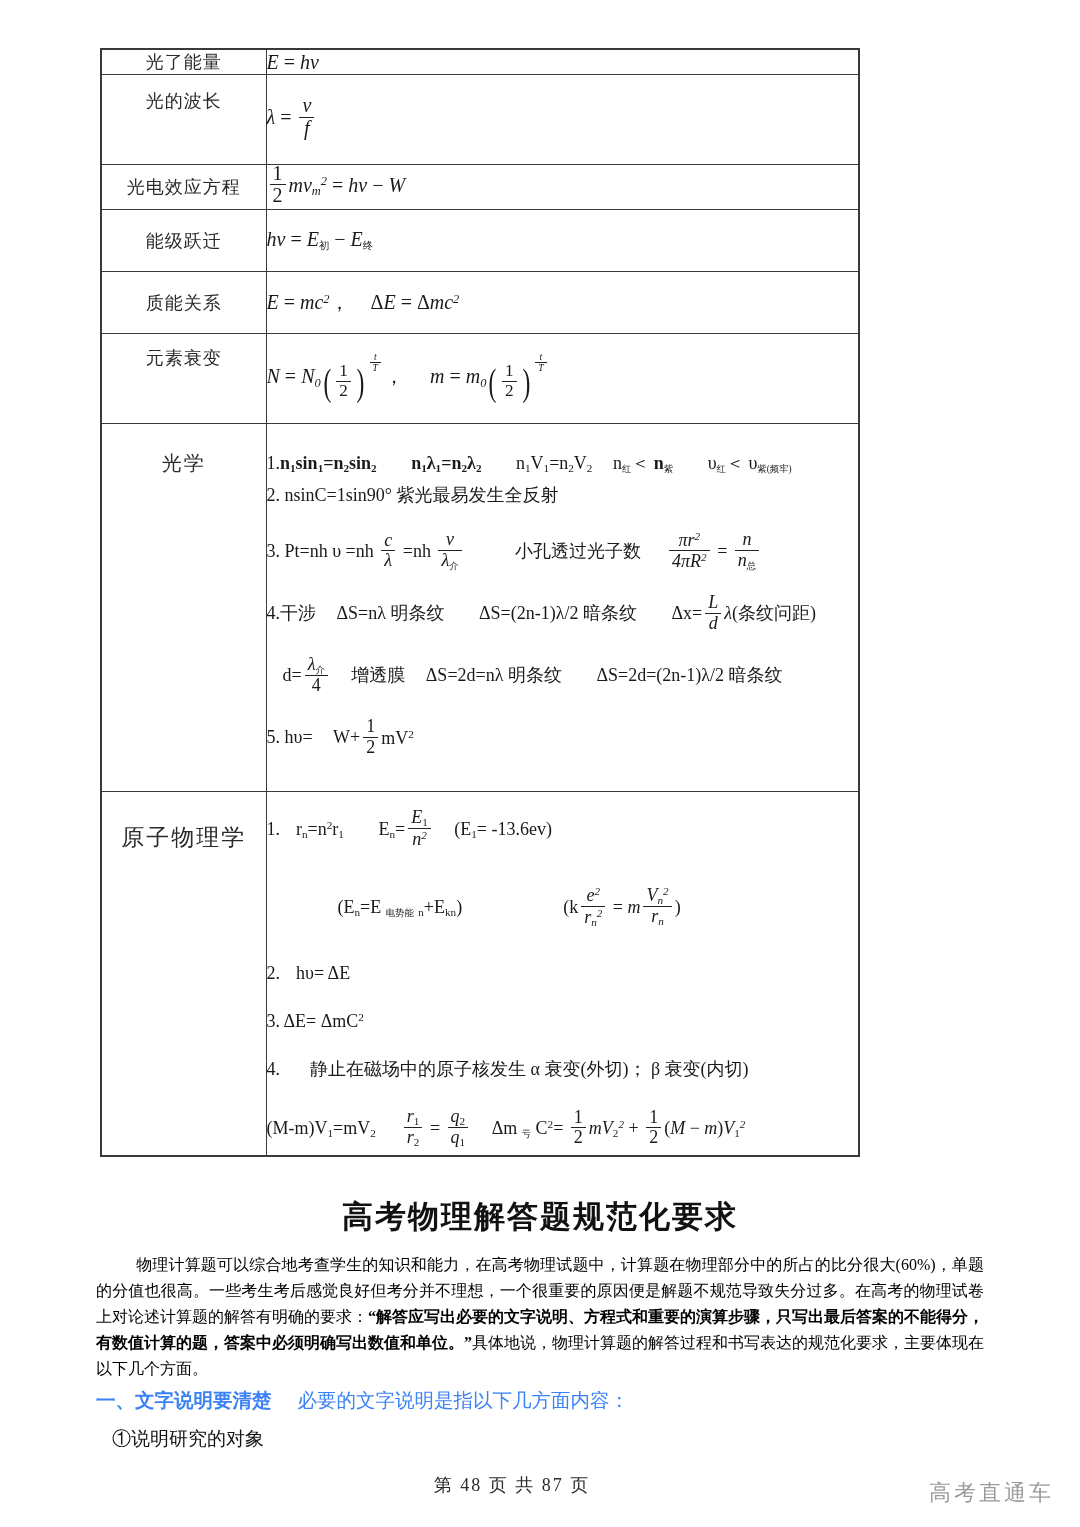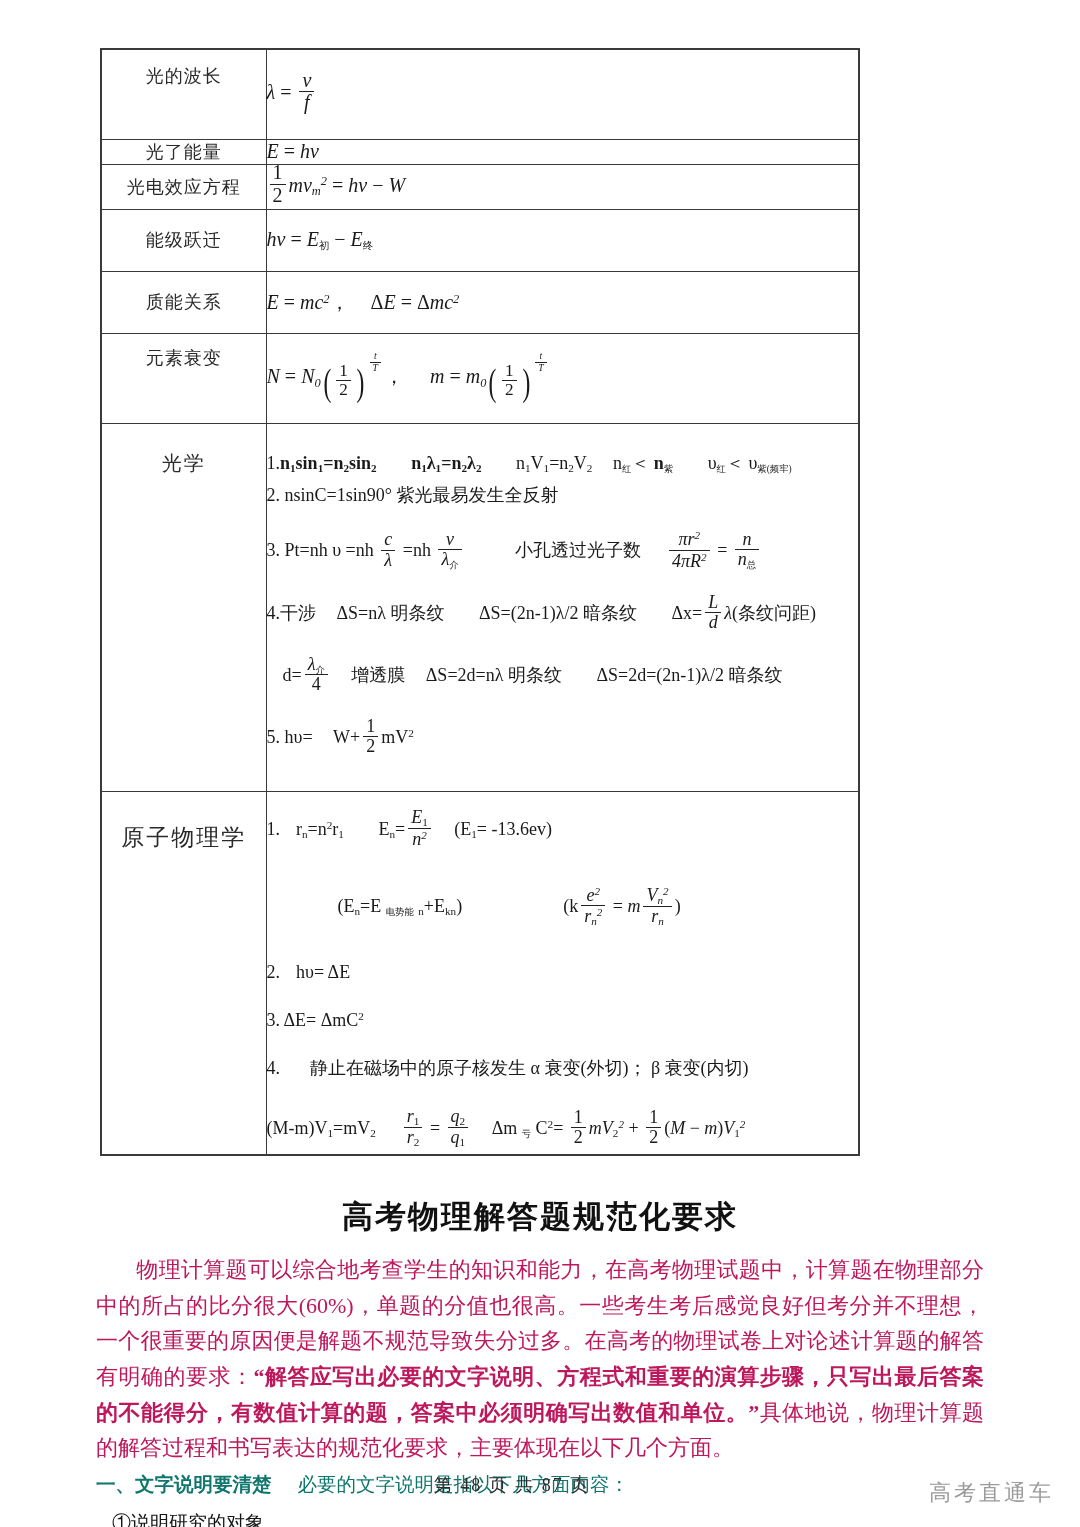--- a/index.html
+++ b/index.html
@@ -105,34 +105,34 @@
   }
   .doc-title {
     text-align: center;
     font-size: 31px;
     font-weight: bold;
     letter-spacing: 2px;
     margin: 0 0 14px 0;
     color: #111;
   }
   .para {
-    font-size: 22px;
+    font-size: 16px;
     line-height: 1.62;
     text-align: justify;
     margin: 0;
     text-indent: 0;
-    color: #be185d;
+    color: #000000;
   }
   .para .indent2 { display:inline-block; width: 40px; }
   .para b { font-weight: bold; }
   .section-head {
     font-size: 19.5px;
     line-height: 1.62;
     margin: 3px 0 8px 0;
-    color: #0f766e;
+    color: #3b82f6;
   }
   .section-head .hd { font-weight: bold; }
   .section-head .sp { display:inline-block; width: 26px; }
   .bullet-line {
     font-size: 19px;
     line-height: 1.6;
     margin: 2px 0 0 16px;
     color: #141414;
   }
 
@@ -159,31 +159,31 @@
 <body>
 
 <table class="formula-table">
   <colgroup>
       <col class="col-label">
       <col class="col-body">
     </colgroup>
   <tbody>
 
     <tr>
+      <td class="rowlabel">光了能量</td>
+      <td class="cellbody">
+        <span class="m">E</span> <span class="up">=</span> <span class="m">h</span><span class="m">ν</span>
+      </td>
+    </tr>
+
+    <tr>
       <td class="rowlabel" style="height:90px;vertical-align:top;padding-top:14px;">光的波长</td>
       <td class="cellbody">
         <span class="m">λ</span> <span class="up">=</span>
         <span class="frac"><span class="num m">v</span><span class="den m">f</span></span>
-      </td>
-    </tr>
-
-    <tr>
-      <td class="rowlabel">光了能量</td>
-      <td class="cellbody">
-        <span class="m">E</span> <span class="up">=</span> <span class="m">h</span><span class="m">ν</span>
       </td>
     </tr>
 
     <tr>
       <td class="rowlabel">光电效应方程</td>
       <td class="cellbody">
         <span class="frac"><span class="num up">1</span><span class="den up">2</span></span><span class="m">mv</span><sub>m</sub><sup>2</sup>
         <span class="up">=</span> <span class="m">h</span><span class="m">ν</span> <span class="up">−</span> <span class="m">W</span>
       </td>
     </tr>

